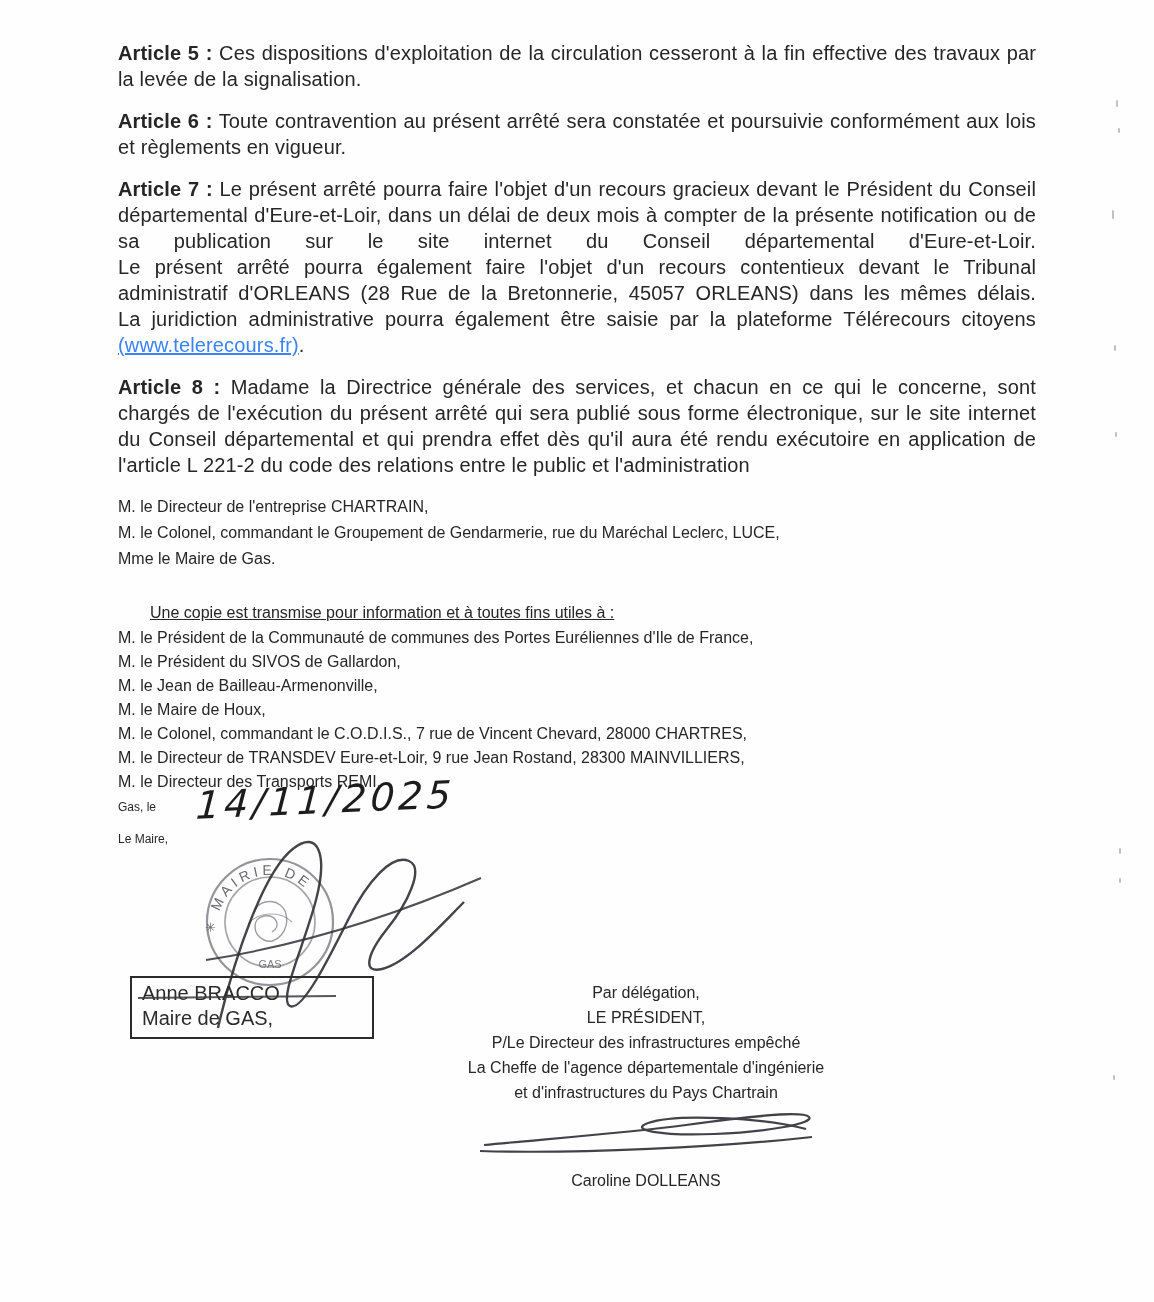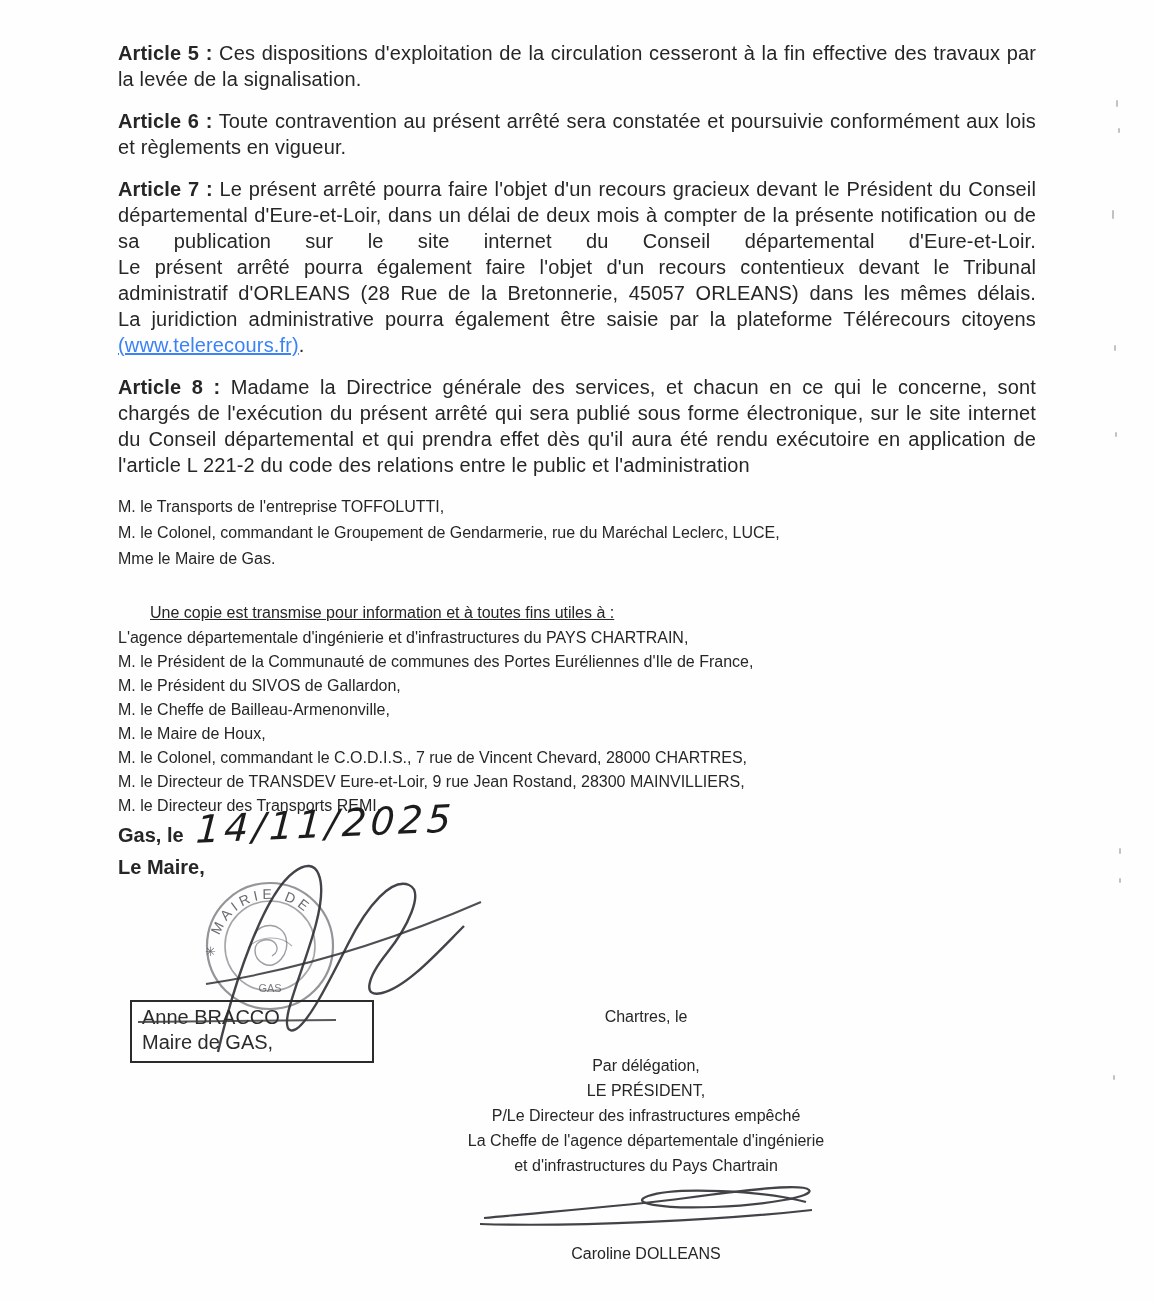--- a/index.html
+++ b/index.html
@@ -33,21 +33,21 @@
     font-size:16px; line-height:26px;
     margin-top:14px;
     text-decoration:underline;
     margin-left:32px;
   }
   .copy-list div { font-size:16px; line-height:24px; }
 
   .sig-area { position:relative; height:462px; margin-top:6px; }
   .sig-area .abs { position:absolute; }
 
-  .place-date { font-weight:bold; font-size:20px; }
+  .place-date { font-weight:normal; font-size:12px; }
   .hand-date {
     font-family:"DejaVu Sans", sans-serif;
     font-style:italic;
     font-size:38px;
     letter-spacing:4px;
     color:#1c1c1c;
     transform:rotate(-2.5deg) skewX(-6deg);
     white-space:nowrap;
   }
   .name-box {
@@ -109,32 +109,31 @@
       <a class="doc-link">(www.telerecours.fr)</a><span>.</span>
     </div>
   </div>
 
   <p class="para">
     <span class="lbl">Article 8 :</span>
     <span>Madame la Directrice générale des services, et chacun en ce qui le concerne, sont chargés de l'exécution du présent arrêté qui sera publié sous forme électronique, sur le site internet du Conseil départemental et qui prendra effet dès qu'il aura été rendu exécutoire en application de l'article L 221-2 du code des relations entre le public et l'administration</span>
   </p>
 
   <div class="recipients">
-    <div class="seg">M. le Transports de l'entreprise TOFFOLUTTI,</div>
+    <div class="seg">M. le Directeur de l'entreprise CHARTRAIN,</div>
     <div class="seg">M. le Colonel, commandant le Groupement de Gendarmerie, rue du Maréchal Leclerc, LUCE,</div>
     <div class="seg">Mme le Maire de Gas.</div>
   </div>
 
   <div class="copy-heading">Une copie est transmise pour information et à toutes fins utiles à :</div>
 
   <div class="copy-list">
-    <div>L'agence départementale d'ingénierie et d'infrastructures du PAYS CHARTRAIN,</div>
     <div>M. le Président de la Communauté de communes des Portes Euréliennes d'Ile de France,</div>
     <div>M. le Président du SIVOS de Gallardon,</div>
-    <div>M. le Cheffe de Bailleau-Armenonville,</div>
+    <div>M. le Jean de Bailleau-Armenonville,</div>
     <div>M. le Maire de Houx,</div>
     <div>M. le Colonel, commandant le C.O.D.I.S., 7 rue de Vincent Chevard, 28000 CHARTRES,</div>
     <div>M. le Directeur de TRANSDEV Eure-et-Loir, 9 rue Jean Rostand, 28300 MAINVILLIERS,</div>
     <div>M. le Directeur des Transports REMI.</div>
   </div>
 
   <div class="sig-area">
 
     <div class="abs place-date" style="left:0; top:6;">Gas, le</div>
     <div class="abs hand-date" style="left:78px; top:-22px;">14/11/2025</div>
@@ -160,21 +159,20 @@
       <path d="M 30,152 C 95,142 185,122 305,70" fill="none" stroke="#2f2f35" stroke-width="2" opacity="0.85"></path>
     </svg>
 
     <div class="abs name-box" style="left:12px; top:176px;">
       <div>Anne BRACCO</div>
       <div>Maire de GAS,</div>
     </div>
     <div class="abs strike-line" style="left:20px; top:196px;"></div>
 
     <div class="abs right-block">
-      <div class="place">Chartres, le</div>
       <div class="pres-lines">
         <div>Par délégation,</div>
         <div>LE PRÉSIDENT,</div>
         <div>P/Le Directeur des infrastructures empêché</div>
         <div>La Cheffe de l'agence départementale d'ingénierie</div>
         <div>et d'infrastructures du Pays Chartrain</div>
       </div>
       <svg width="340" height="50" viewBox="0 0 340 50">
         <path d="M 8,40 C 70,34 150,28 210,20 C 268,12 326,5 333,12 C 339,18 292,27 238,29 C 184,31 152,25 172,18 C 200,8 288,13 330,24 M 4,46 C 100,49 248,42 336,32" fill="none" stroke="#2e2e34" stroke-width="2.2" opacity="0.9"></path>
       </svg>

